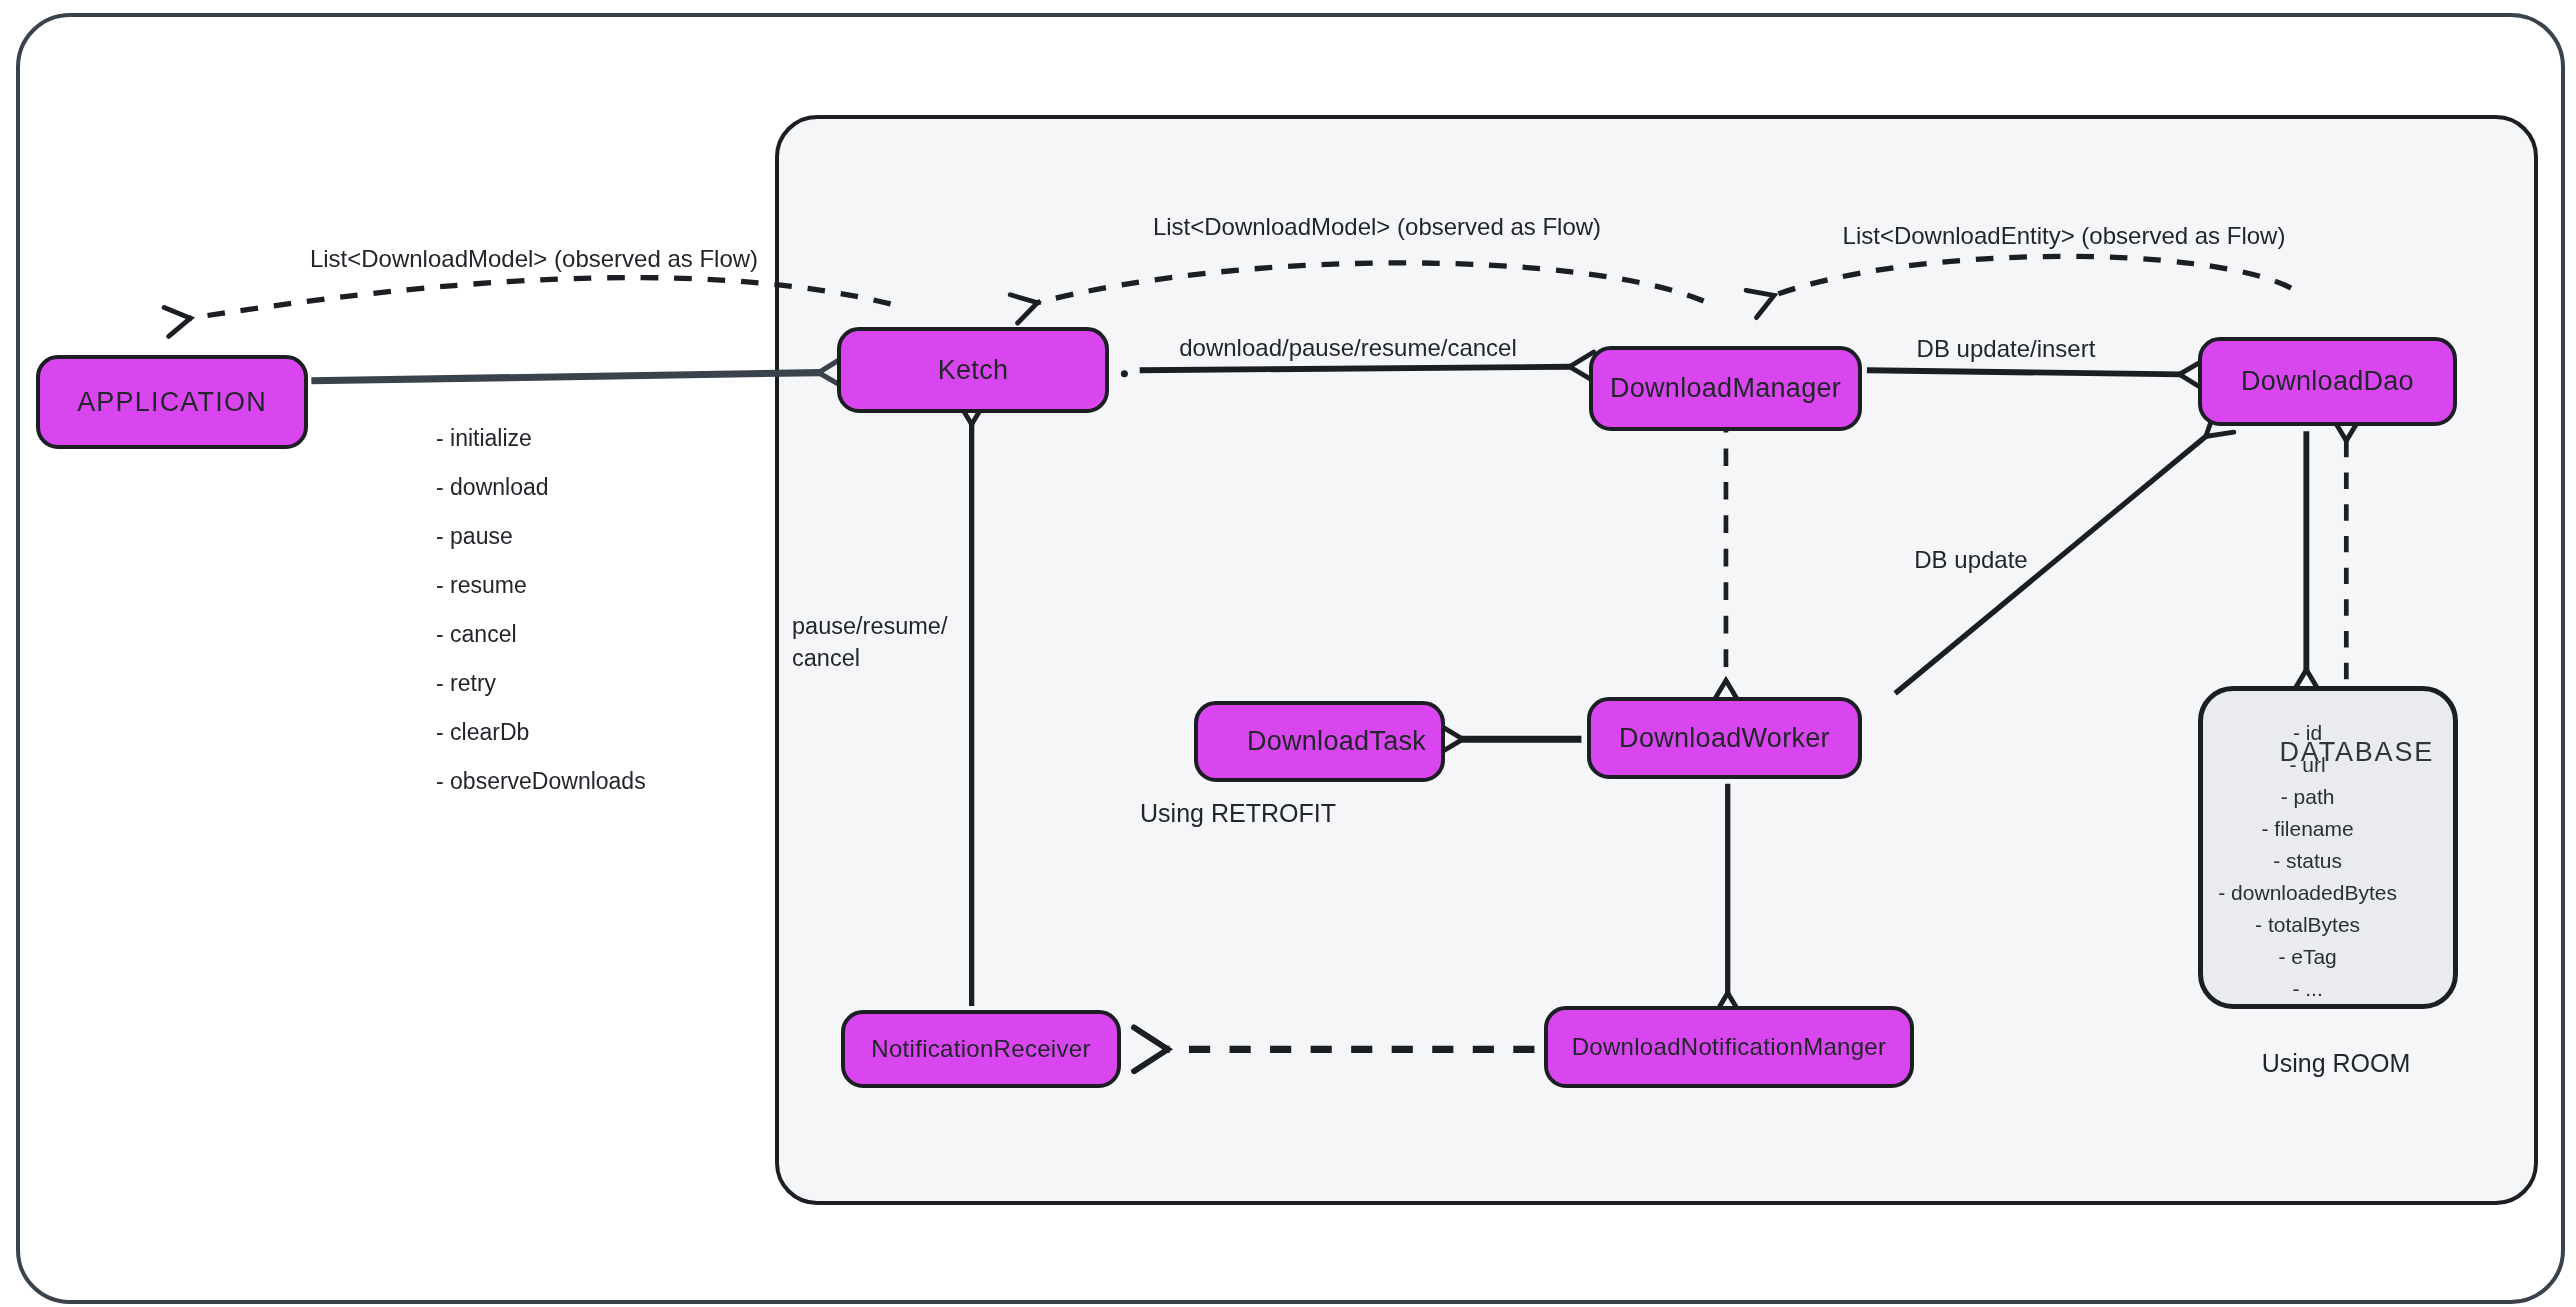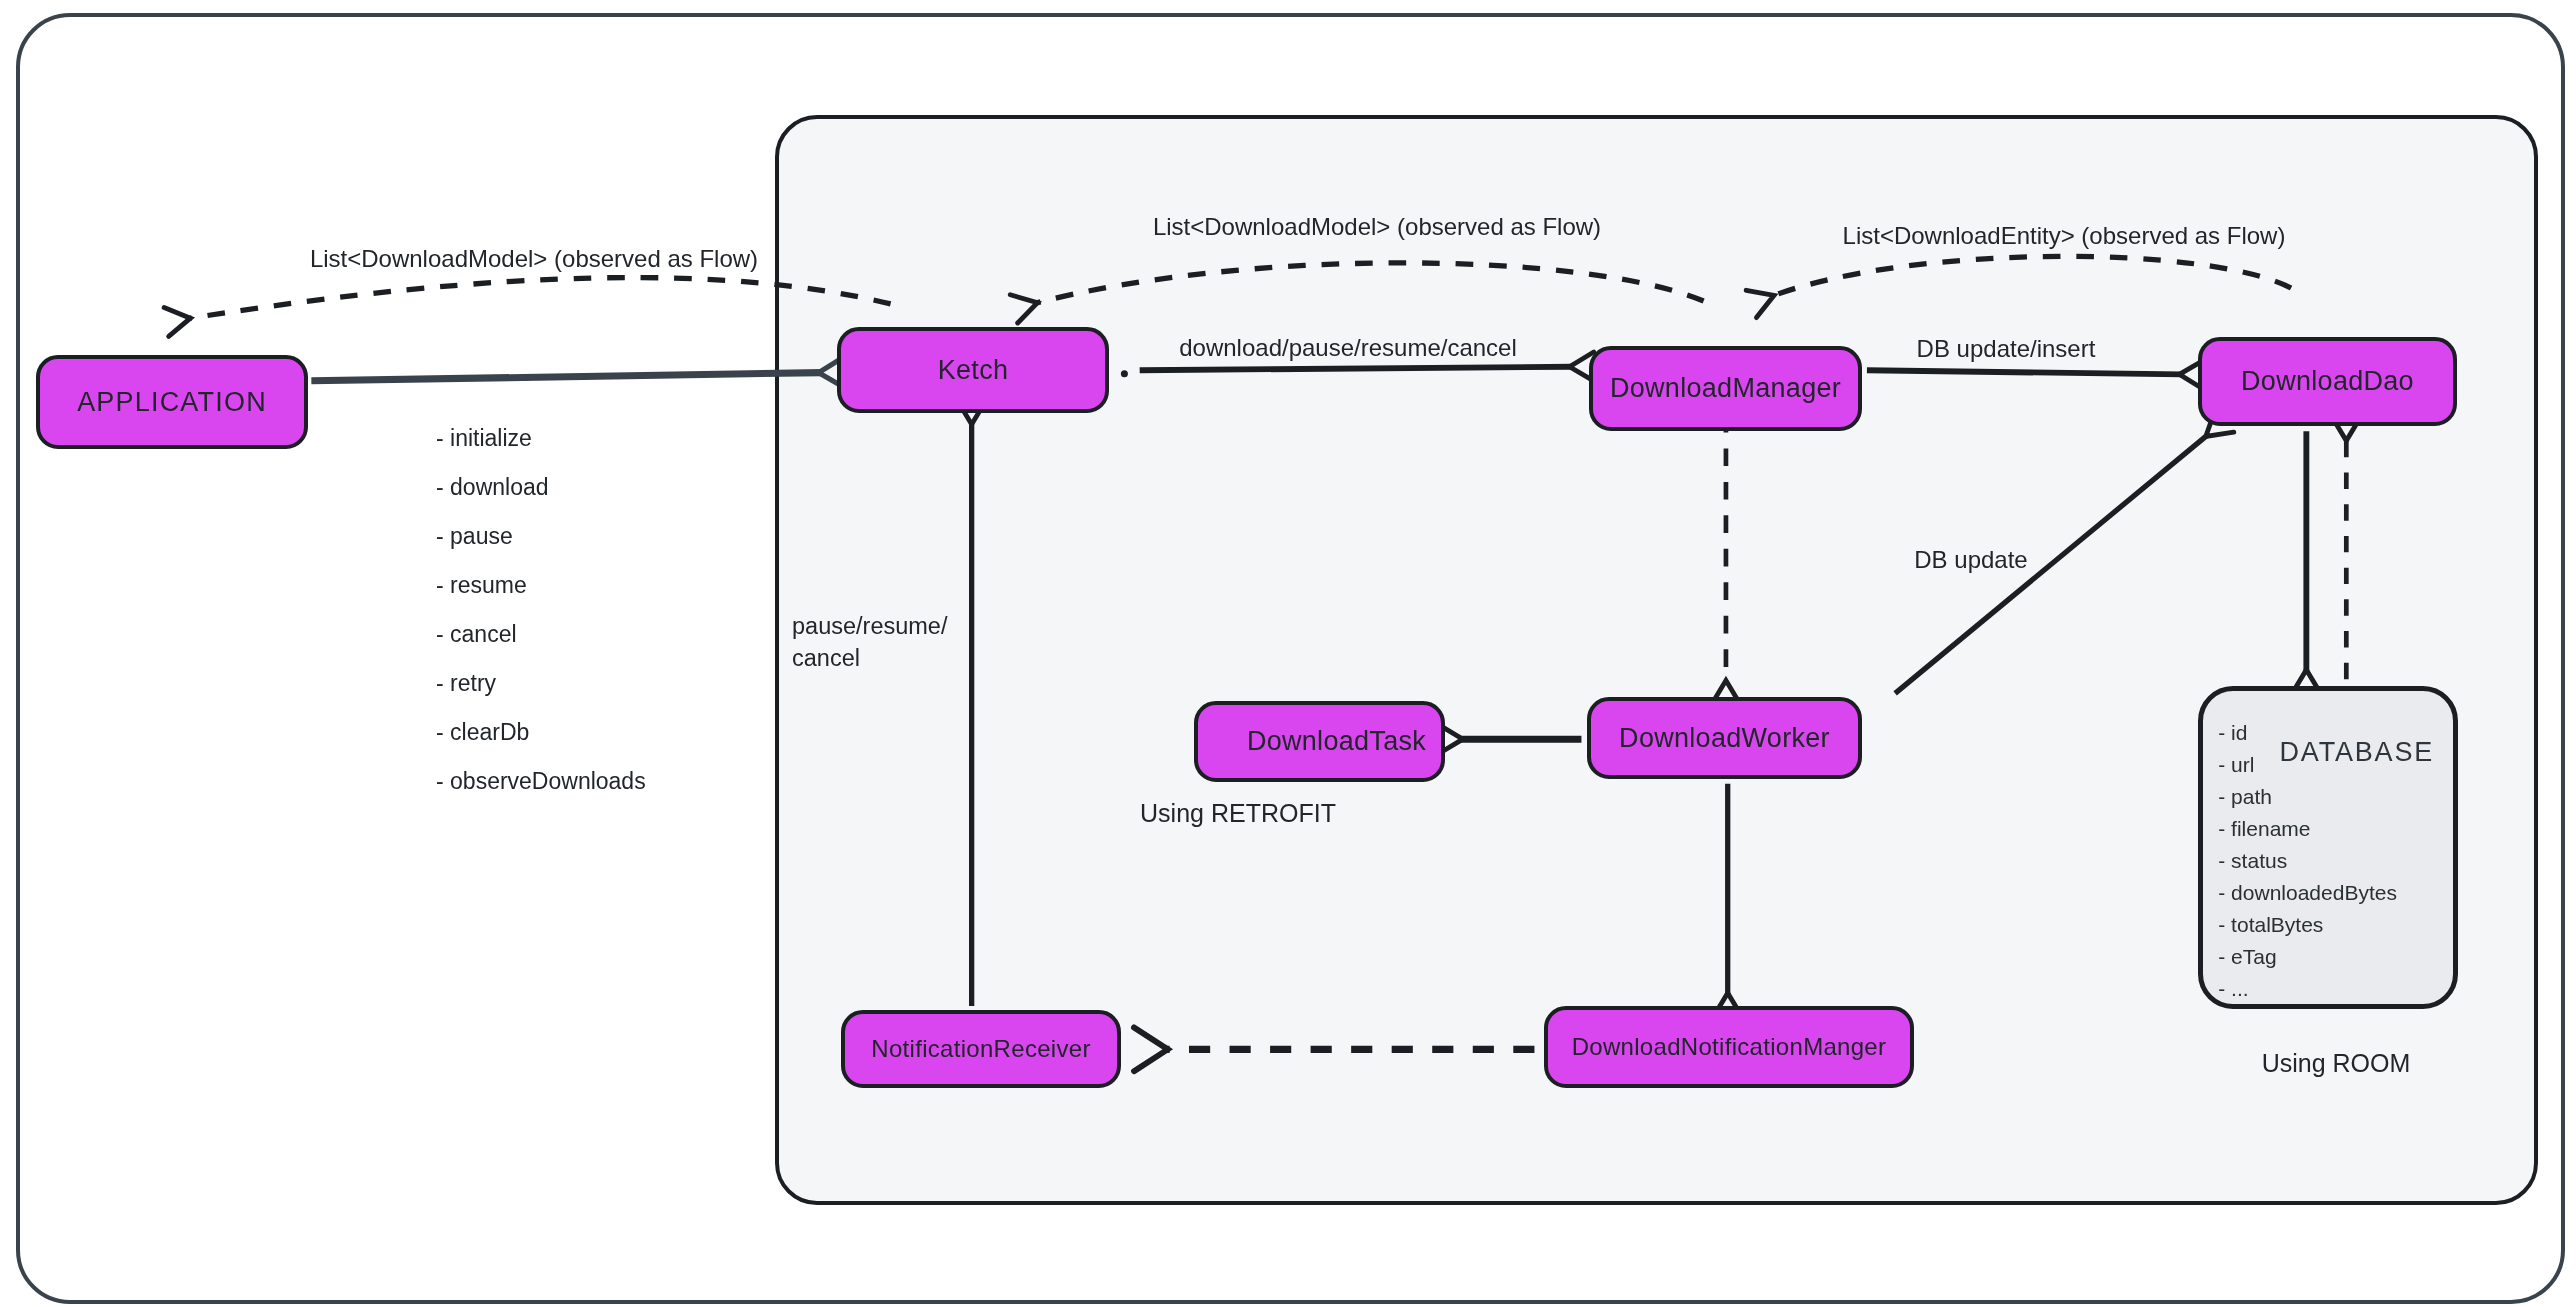--- a/index.html
+++ b/index.html
@@ -13,21 +13,21 @@
   .node{position:absolute;display:flex;align-items:center;justify-content:center;
         background:#d946ef;border:4.7px solid #1b1e23;border-radius:22px;
         font-size:27px;letter-spacing:0.3px;color:#22262b;box-sizing:border-box;}
   .node.small{font-size:24px;}
   .lbl{position:absolute;white-space:nowrap;font-size:24px;color:#22262b;
        transform:translate(-50%,-50%);}
   .method-list{position:absolute;left:436px;top:405px;font-size:23px;line-height:32px;}
   .method-list div{white-space:nowrap;margin-top:17px;}
   .db-box{position:absolute;left:2198px;top:686px;width:260px;height:323px;
           background:#e9ebee;border:5.3px solid #1b1e23;border-radius:35px;box-sizing:border-box;}
-  .db-fields{position:absolute;left:15.3px;top:26px;font-size:21px;line-height:32px;color:#2a2f35;}
+  .db-fields{position:absolute;left:15.3px;top:26px;font-size:21px;line-height:32px;color:#2a2f35;text-align:center;}
   .db-title{position:absolute;right:19px;top:46px;font-size:27px;letter-spacing:1.8px;color:#2e353d;}
   .pause-lbl{position:absolute;left:792px;top:610px;font-size:23.5px;line-height:32px;}
 </style>
 </head>
 <body>
 
 <div class="canvas">
 
   <div class="outer-frame"></div>
   <div class="inner-frame"></div>

